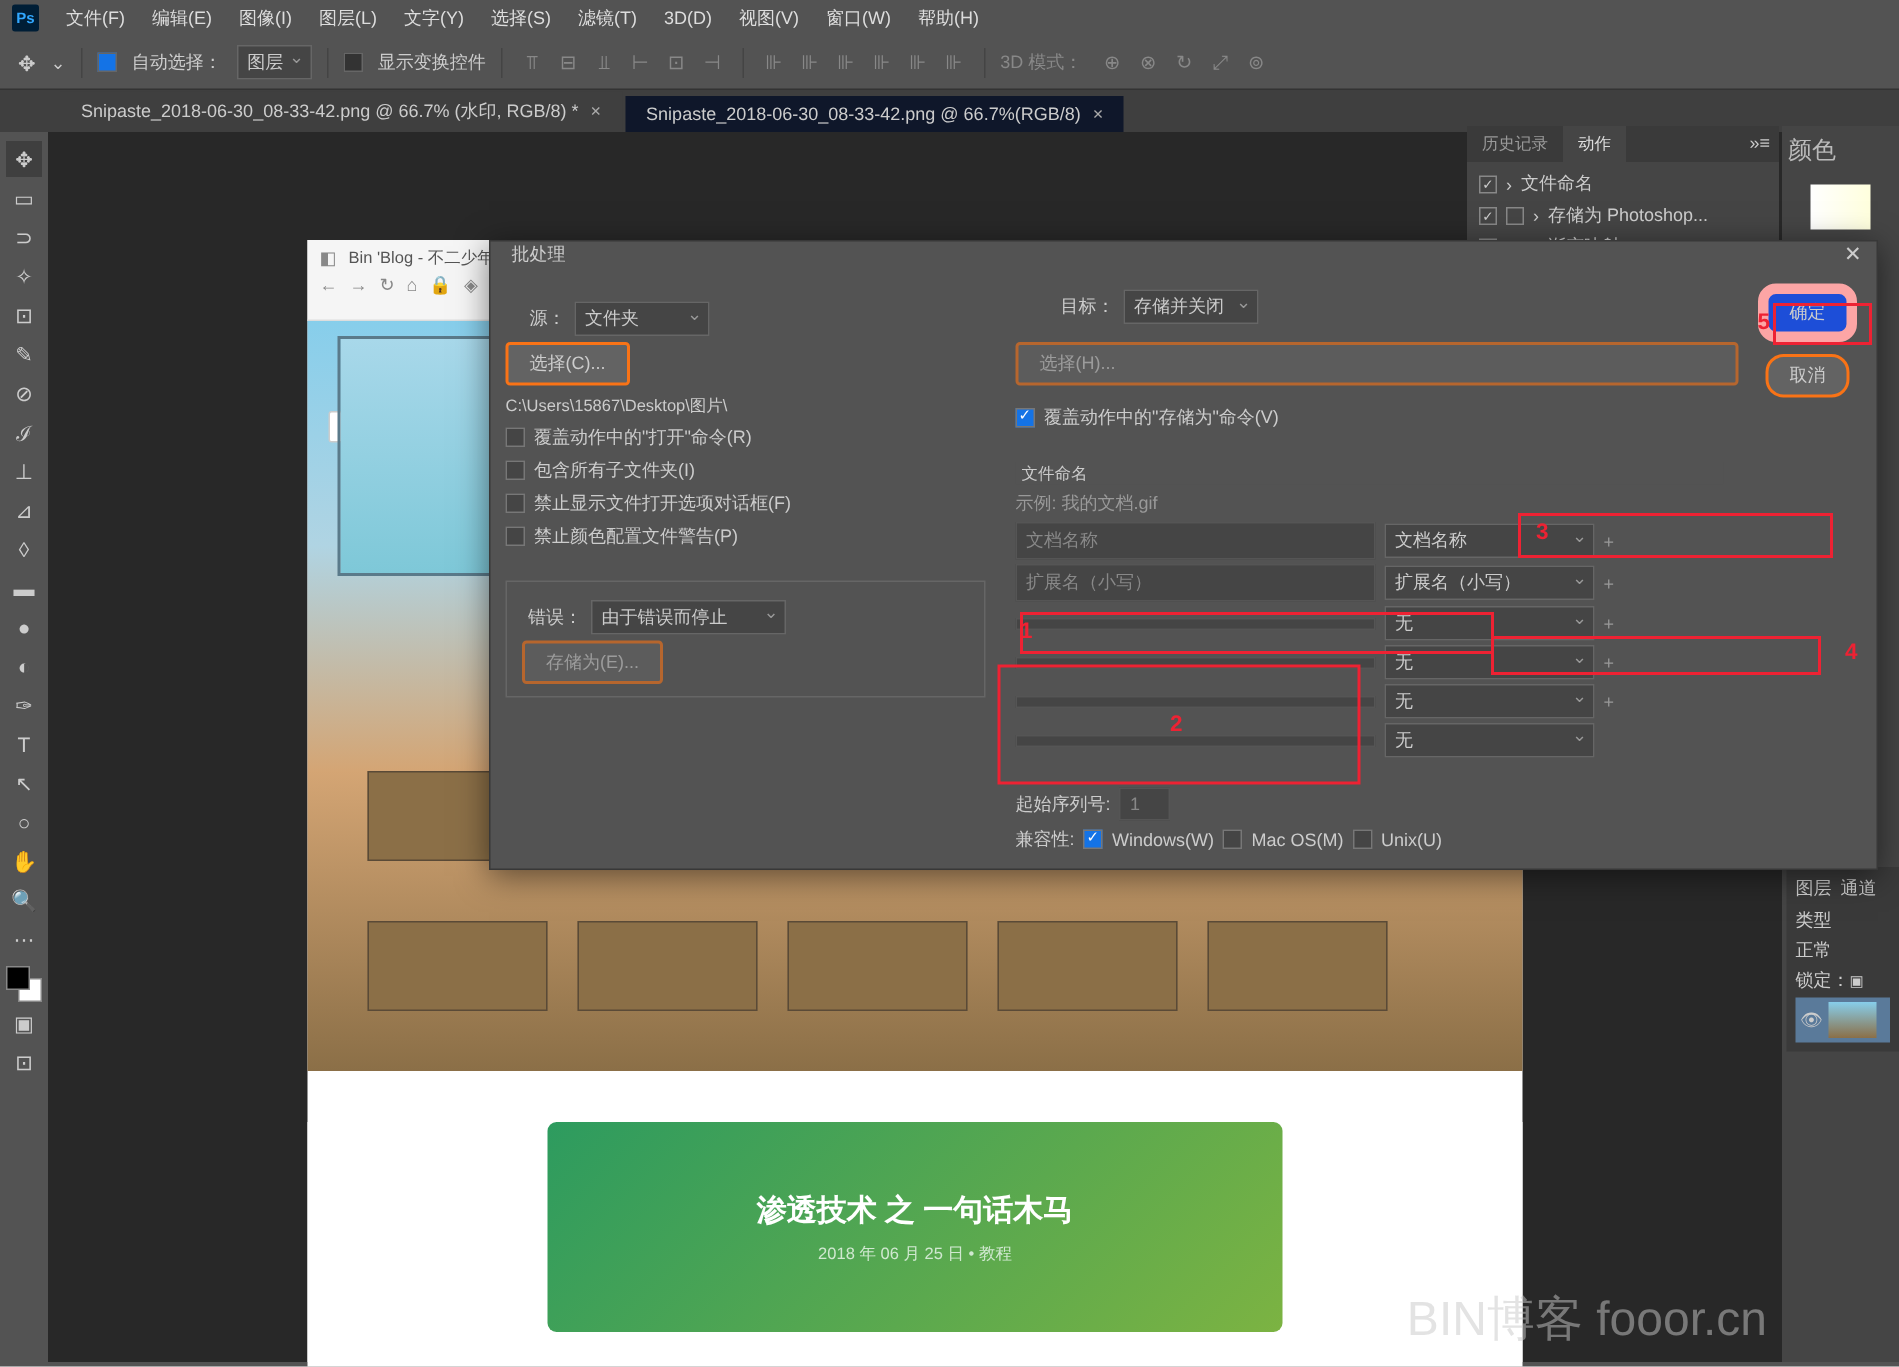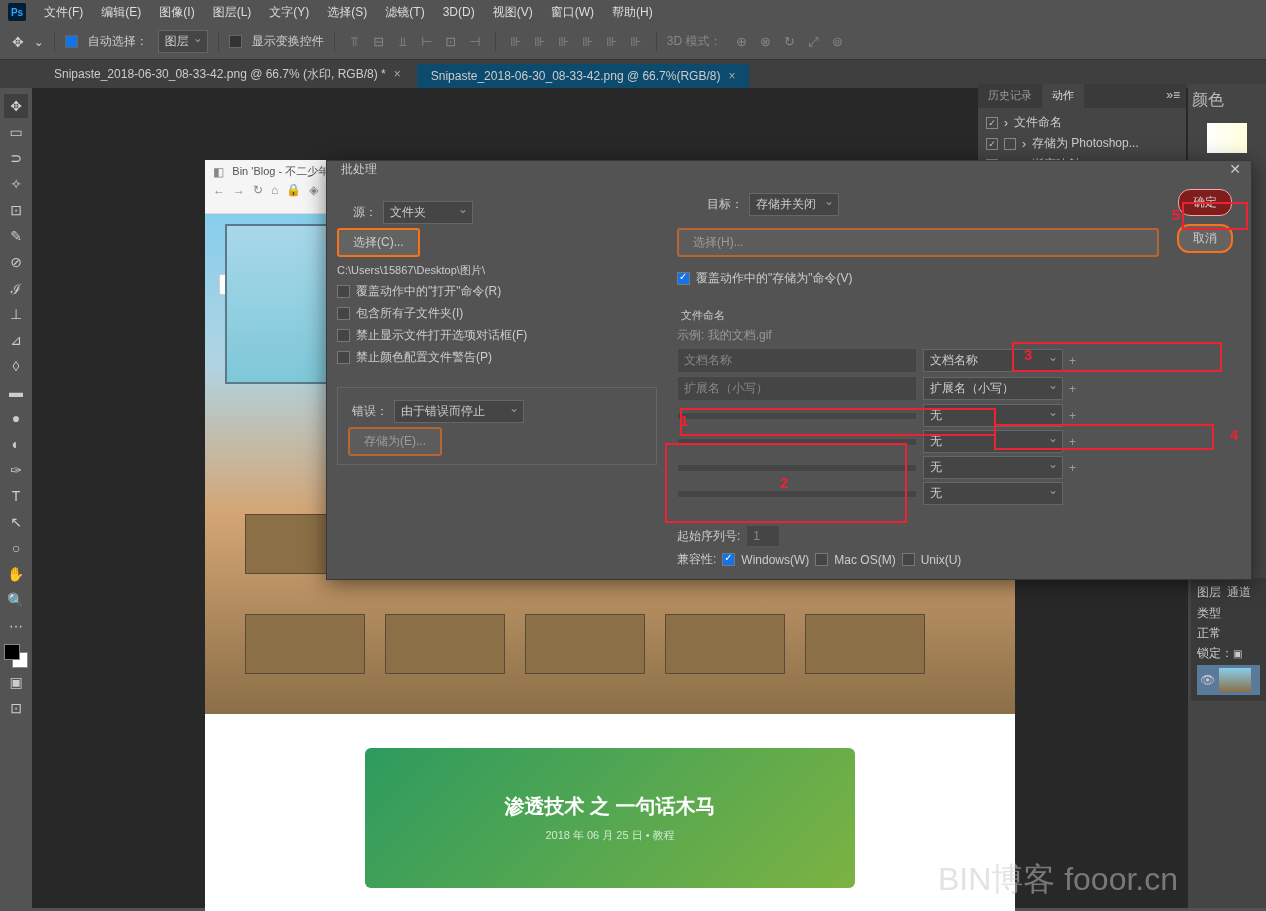--- a/index.html
+++ b/index.html
@@ -8,21 +8,21 @@
 .ps-logo{width:18px;height:18px;background:#001e36;color:#31a8ff;display:flex;align-items:center;justify-content:center;font-weight:bold;font-size:10px;border-radius:2px;margin-right:8px}
 .menuitem{padding:3px 8px;color:#ddd;cursor:pointer}
 .optbar{height:36px;background:#535353;border-bottom:1px solid #333;display:flex;align-items:center;padding-left:12px;gap:10px}
 .tool-icon{color:#ccc;font-size:14px}
 .checkbox-s{width:13px;height:13px;background:#333;border:1px solid #666}
 .checkbox-s.ck{background:#1473e6}
 .opt-sep{width:1px;height:20px;background:#444}
 .opt-group{display:flex;gap:4px}
 .opt-ico{width:20px;height:20px;display:flex;align-items:center;justify-content:center;color:#888;font-size:13px}
 .tabbar{height:28px;background:#3f3f3f;display:flex;align-items:end;padding-left:40px}
-.doctab{padding:5px 14px;background:#0c4a6e;color:#ddd;font-size:11px;margin-right:2px;position:relative}
+.doctab{padding:5px 14px;background:#0f172a;color:#ddd;font-size:11px;margin-right:2px;position:relative}
 .doctab.inactive{background:#3f3f3f;color:#999}
 .closex{margin-left:8px;color:#aaa}
 .workspace{display:flex;height:820px}
 .toolbox{width:32px;background:#535353;display:flex;flex-direction:column;align-items:center;padding-top:6px;gap:2px}
 .tbtn{width:24px;height:24px;display:flex;align-items:center;justify-content:center;color:#ccc;cursor:pointer;font-size:14px}
 .tbtn.sel{background:#3f3f3f}
 .swatch{width:24px;height:24px;position:relative;margin-top:4px}
 .swatch .fg{width:16px;height:16px;background:#000;border:1px solid #888;position:absolute;top:0;left:0}
 .swatch .bg{width:16px;height:16px;background:#fff;border:1px solid #888;position:absolute;bottom:0;right:0}
 .canvas{flex:1;background:#282828;display:flex;justify-content:center;padding-top:72px;position:relative}
@@ -57,21 +57,21 @@
 .dlg-close{font-size:14px;cursor:pointer}
 .dlg-body{display:flex;padding:0 10px 10px;gap:10px;height:calc(100% - 28px)}
 .dlg-col{display:flex;flex-direction:column;gap:8px}
 .fieldset{border:1px solid #666;padding:8px 10px;position:relative}
 .fs-legend{position:absolute;top:-8px;left:10px;background:#535353;padding:0 4px;font-size:11px}
 .field-row{display:flex;align-items:center;gap:6px;margin:4px 0}
 .lbl{text-align:right;width:40px}
 .select{background:#454545;border:1px solid #666;padding:2px 18px 2px 6px;position:relative;min-width:80px}
 .select::after{content:"⌄";position:absolute;right:4px;top:0;color:#999}
 .btn{background:#636363;border:2px solid #f97316;padding:4px 14px;border-radius:12px;cursor:pointer}
-.btn.primary{background:#7f1d1d;border:1px solid #fca5a5}
+.btn.primary{background:#1d4ed8;border:7px solid #fca5a5}
 .input-disabled{background:#454545;border:1px solid #555;padding:3px 6px;color:#888;min-width:120px}
 .redbox{border:2px solid #e23;position:absolute;pointer-events:none;z-index:200}
 .rednum{position:absolute;color:#e23;font-weight:bold;font-size:15px;z-index:201}
 .check-row{display:flex;align-items:center;gap:6px;margin:5px 0}
 .cb{width:13px;height:13px;border:1px solid #777;background:#454545}
 .cb.on{background:#1473e6;position:relative}
 .cb.on::after{content:"✓";color:#fff;font-size:10px;position:absolute;top:-2px;left:1px}
 .filename-row{display:flex;gap:6px;margin:3px 0;align-items:center}
 .plus{color:#999}
 .layers-panel{position:absolute;bottom:210px;right:0;width:75px;background:#3a3a3a;padding:6px}

